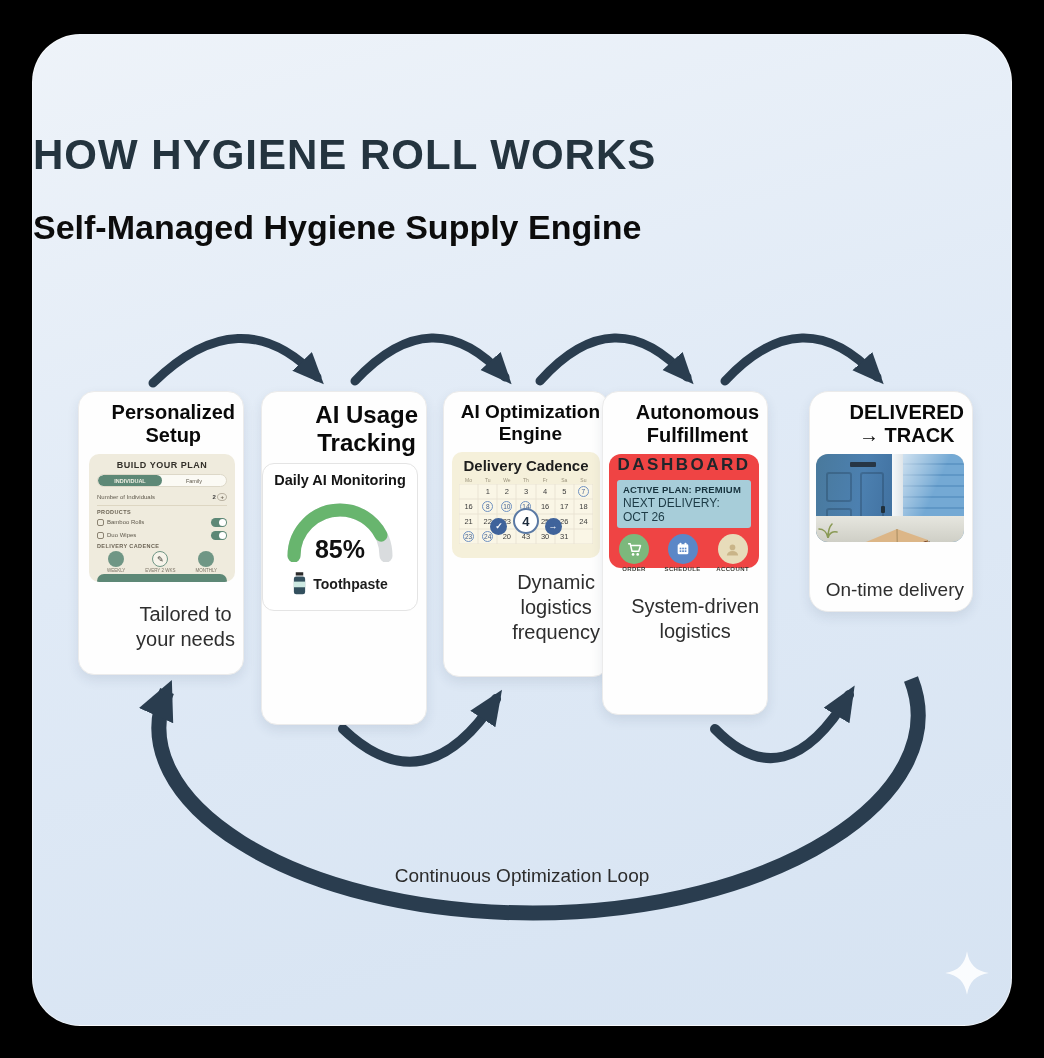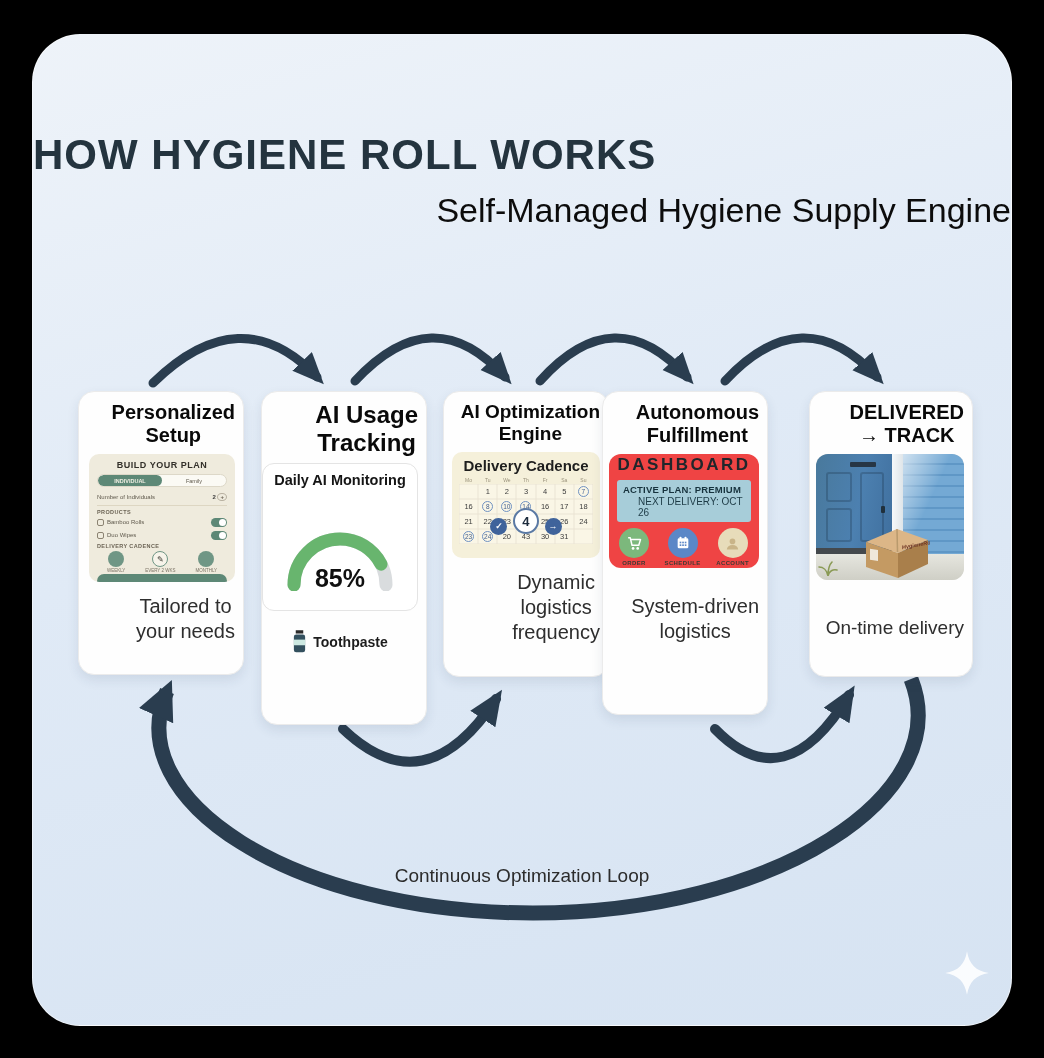--- a/index.html
+++ b/index.html
@@ -3,22 +3,22 @@
 <meta charset="utf-8">
 <style>
   * { margin:0; padding:0; box-sizing:border-box; }
   html,body { width:1044px; height:1058px; background:#000; overflow:hidden;
     font-family:"Liberation Sans", sans-serif; }
   .panel { position:absolute; left:32px; top:34px; width:980px; height:992px;
     border-radius:48px; background:linear-gradient(165deg,#eef3f9 0%,#e0eaf6 45%,#d6e3f2 100%);
     border:1px solid rgba(255,255,255,0.55); overflow:hidden; }
   .title { position:absolute; left:0; right:0; top:96px; text-align:left;
     font-size:42px; font-weight:800; letter-spacing:1px; color:#24343f; }
-  .subtitle { position:absolute; left:0; right:0; top:156px; text-align:right;
-    font-size:34px; font-weight:400; color:#0c0c0c; }
+  .subtitle { position:absolute; left:0; right:0; top:173px; text-align:left;
+    font-size:34px; font-weight:700; color:#0c0c0c; }
   svg.arrows { position:absolute; left:0; top:0; pointer-events:none; }
   .arc { fill:none; stroke:#2a3d4f; stroke-width:9; stroke-linecap:round; }
   .uarc { fill:none; stroke:#2a3d4f; stroke-width:10; stroke-linecap:round; }
   .loop { fill:none; stroke:#2a3d4f; stroke-width:15; stroke-linecap:butt; }
   .loop-label { position:absolute; left:0; right:0; top:830px; text-align:center;
     font-size:19px; color:#2c2c2c; }
   .card { position:absolute; top:356px; width:166px; background:#fefefe;
     border:1px solid #ebebeb; border-radius:16px; box-shadow:0 5px 12px rgba(40,60,90,.10);
     display:flex; flex-direction:column; align-items:flex-end; padding:9px 8px; }
   .card-title { white-space:pre-line; text-align:center; font-weight:800; color:#090909;
@@ -45,21 +45,21 @@
   .cad-row { display:flex; justify-content:space-around; margin-top:2px; }
   .cad-item { display:flex; flex-direction:column; align-items:center; gap:1px; }
   .cad-dot { width:16px; height:16px; border-radius:50%; background:#6f9685; }
   .cad-dot.open { background:#f7f4ea; border:1.5px solid #6f9685; color:#3d3a32;
     display:flex; align-items:center; justify-content:center; font-size:8px; }
   .cad-lab { font-size:4.5px; color:#7b7365; }
   .mini-btn { position:absolute; left:8px; right:8px; bottom:-6px; height:14px;
     background:#5d8876; border-radius:7px; }
   
   .monitor { width:156px; height:148px; background:#fff; border:1px solid #e4e4e4;
-    border-radius:12px; padding:8px 4px 6px; display:flex; flex-direction:column; align-items:center;gap:29px; }
+    border-radius:12px; padding:8px 4px 6px; display:flex; flex-direction:column; align-items:center; }
   .monitor-title { font-size:14.5px; font-weight:700; color:#151515; }
   .gauge-wrap { position:relative; width:120px; height:66px; margin-top:8px; }
   .gauge-pct { position:absolute; left:0; right:0; bottom:-2px; text-align:center;
     font-size:25px; font-weight:800; color:#101010; }
   .tooth-row { display:flex; align-items:center; gap:6px; margin-top:10px;
     font-size:14px; font-weight:700; color:#1c1c1c; }
   
   .calcard { width:148px; height:106px; background:#f5f0da; border-radius:10px;
     padding:5px 7px; }
   .calcard-title { text-align:center; font-size:15px; font-weight:800; color:#1e1e1e; margin-bottom:2px; }
@@ -75,21 +75,21 @@
   .cal-badge { position:absolute; z-index:2; width:17px; height:17px; border-radius:50%;
     background:#3f639b; color:#fff; display:flex; align-items:center; justify-content:center;
     font-size:9px; font-weight:700; top:4px; }
   .cal-badge-l { left:-26px; } .cal-badge-r { right:-26px; }
   
   .dash { width:150px; height:114px; background:#ef4444; border-radius:12px; padding:1px 8px 5px; }
   .dash-title { text-align:center; font-size:17px; font-weight:800; letter-spacing:2.5px;
     color:#20262b; margin-bottom:5px; }
   .dash-banner { background:#a7cdd9; border-radius:3px; padding:4px 6px; }
   .dash-b1 { font-size:9.5px; font-weight:800; color:#16323d; letter-spacing:.2px; }
-  .dash-b2 { font-size:10px; color:#1d3b46; margin-top:1px;margin-left:15px; }
+  .dash-b2 { font-size:12px; color:#1d3b46; margin-top:1px; }
   .dash-actions { display:flex; justify-content:space-between; padding:0 2px; margin-top:6px; }
   .dash-act { display:flex; flex-direction:column; align-items:center; gap:2px; }
   .dash-circ { width:30px; height:30px; border-radius:50%; display:flex; align-items:center; justify-content:center; }
   .dc-green { background:#7cb87c; } .dc-blue { background:#5b87c7; } .dc-beige { background:#e7dcba; }
   .dash-act-lab { font-size:6px; font-weight:700; color:#3a3a34; letter-spacing:.4px; }
   
   .photo { position:relative; width:148px; height:126px; border-radius:12px; overflow:hidden;
     background:#dcdcd4; }
   .ph-door { position:absolute; left:0; top:0; width:76px; height:96px;
     background:linear-gradient(100deg,#49799c 0%,#4c80b0 55%,#3f6f9e 100%); }
@@ -177,21 +177,21 @@
           <div class="cad-dot open">✎</div>
           <div class="cad-lab">EVERY 2 WKS</div>
         </div>
         <div class="cad-item">
           <div class="cad-dot"></div>
           <div class="cad-lab">MONTHLY</div>
         </div>
       </div>
       <div class="mini-btn"></div>
     </div>
-    <div class="card-caption" style="margin-top:12px;">Tailored to
+    <div class="card-caption" style="margin-top:20px;">Tailored to
 your needs</div>
   </div>
 
   <div class="card" style="left:228px; height:334px;">
     <div class="card-title" style="font-size:24px;">AI Usage
 Tracking</div>
     <div class="monitor">
       <div class="monitor-title">Daily AI Monitoring</div>
       <div class="gauge-wrap">
         <svg width="120" height="66" viewBox="0 0 120 66">
@@ -321,21 +321,21 @@
             </svg>
           </div>
           <div class="dash-act-lab">ACCOUNT</div>
         </div>
       </div>
     </div>
     <div class="card-caption" style="margin-top:26px;">System-driven
 logistics</div>
   </div>
 
-  <div class="card" style="left:776px; width:164px; height:286px;">
+  <div class="card" style="left:776px; width:164px; height:221px;border-radius:19px;">
     <div class="card-title">DELIVERED
 → TRACK</div>
     <div class="photo">
       <div class="ph-siding"></div>
       <div class="ph-pillar"></div>
       <div class="ph-door">
         <div class="ph-door-p" style="left:10px;top:18px;width:26px;height:30px;"></div>
         <div class="ph-door-p" style="left:10px;top:54px;width:26px;height:34px;"></div>
         <div class="ph-door-p" style="left:44px;top:18px;width:24px;height:70px;"></div>
         <div class="ph-slot"></div>

